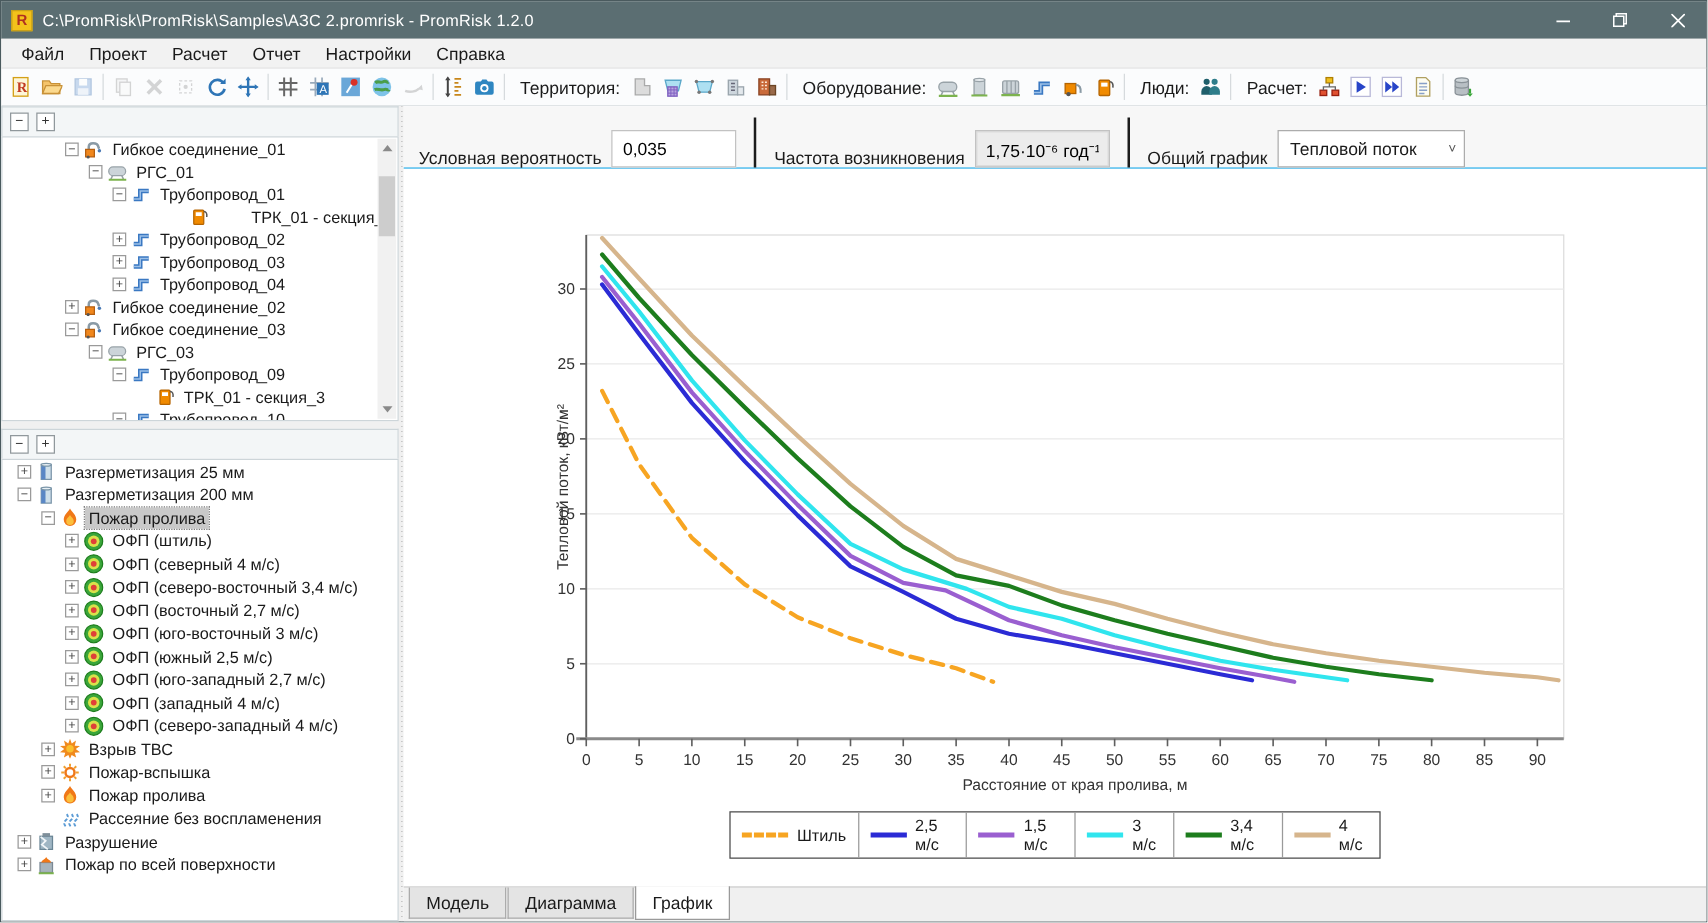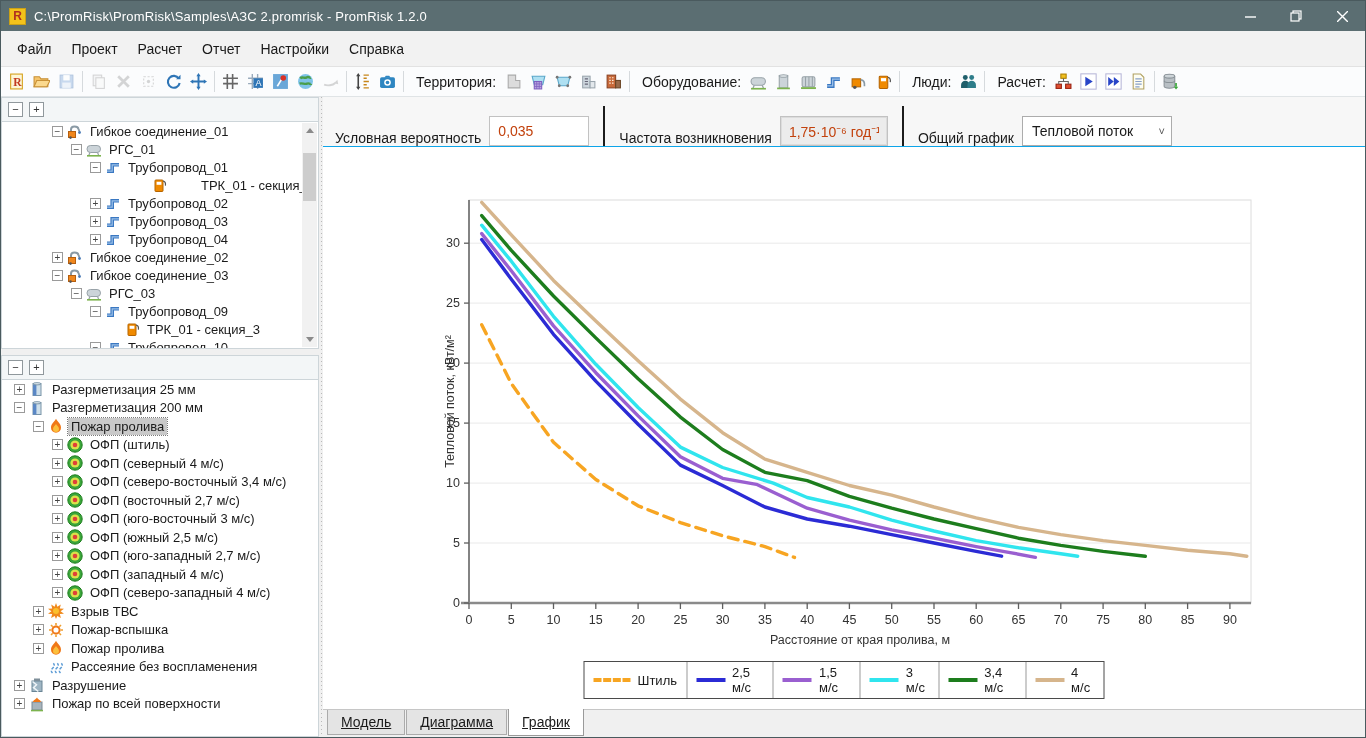--- a/index.html
+++ b/index.html
@@ -10,21 +10,21 @@
 
   
   .titlebar { height:30px; background:#5b6e72; color:#fff; display:flex; align-items:center; flex:none; }
   .appicon { width:17px; height:17px; background:#f3c21b; border:1px solid #caa117; color:#b03020;
     font-weight:bold; font-size:12px; display:flex; align-items:center; justify-content:center; margin:0 8px; }
   .titletext { font-size:13px; letter-spacing:.2px; }
   .winbtns { margin-left:auto; display:flex; height:100%; }
   .winbtn { width:46px; height:100%; display:flex; align-items:center; justify-content:center; }
 
   
-  .menubar { height:36px; background:#f2f2f2; display:flex; align-items:center; padding-left:6px;
+  .menubar { height:24px; background:#f2f2f2; display:flex; align-items:center; padding-left:6px;
     border-bottom:1px solid #e2e2e2; flex:none; }
   .menu-item { padding:3px 10px; font-size:14px; cursor:default; }
 
   
   .toolbar { height:30px; background:#fbfcfd; display:flex; align-items:center; padding-left:3px;
     border-bottom:1px solid #e0e4e6; flex:none; }
   .tb-btn { width:25px; height:25px; display:flex; align-items:center; justify-content:center; border-radius:2px; }
   .tb-btn.disabled { opacity:.4; }
   .tb-btn svg { width:17px; height:17px; }
   .tb-sep { width:1px; height:21px; background:#d6dadd; margin:0 3px; flex:none; }
@@ -72,39 +72,39 @@
   .sb-arrow i { width:0; height:0; border-left:4px solid transparent; border-right:4px solid transparent; display:block; }
   .sb-arrow.up i { border-bottom:5px solid #8a8a8a; }
   .sb-arrow.down i { border-top:5px solid #8a8a8a; }
   .sb-thumb { position:absolute; left:1px; width:13px; top:30px; height:48px; background:#cdcdcd; }
 
   
   .rightpane { flex:1; display:flex; flex-direction:column; min-width:0; background:#fff; }
   .fields { height:50px; flex:none; background:#f7f7f7; border-bottom:1px solid #0ea5e9;
     display:flex; align-items:flex-end; padding-left:12px; }
   .fields label { font-size:14px; margin-right:8px; white-space:nowrap; }
-  .fld-input { height:30px; border:1px solid #c2c2c2; background:#fff; color:#c2410c; font-size:14px;
+  .fld-input { height:30px; border:1px solid #c2c2c2; background:#fff; color:#000000; font-size:14px;
     padding:0 8px; font-family:"Liberation Sans",sans-serif; }
   .fld-input.gray { background:#ececec; box-shadow:inset 0 0 0 1px #dcdcdc; }
   .fld-sep { width:2px; height:40px; background:#1c1c1c; margin:0 14px; flex:none; }
   .dropdown { height:30px; min-width:150px; border:1px solid #acacac; background:#fff; display:flex;
     align-items:center; padding:0 6px 0 9px; font-size:14px; }
   .dropdown .chev { margin-left:auto; color:#555; font-size:11px; padding-left:14px; }
 
   .chartarea { flex:1; position:relative; background:#fff; min-height:0; }
   .legend { position:absolute; top:514px; left:50%; transform:translateX(-50%);
     display:flex; border:1px solid #4a4a4a; background:#fff; }
   .legend-item { display:flex; align-items:center; gap:7px; padding:3px 9px; border-left:1px solid #9a9a9a; font-size:13px; }
   .legend-item:first-child { border-left:none; }
   .legend-line { width:37px; height:0; border-top-width:4px; border-top-style:solid; }
 
   .tabbar { height:28px; flex:none; background:#f0f0f0; border-top:1px solid #c6c6c6;
     display:flex; align-items:flex-start; padding-left:4px; }
   .tab { padding:4px 13px 5px; font-size:14px; background:#e4e4e4; border:1px solid #ababab; border-top:none;
-    margin-right:1px; height:25px;text-decoration:underline; }
+    margin-right:1px; height:25px; }
   .tab.active { background:#fff; border-top:1px solid #fff; border-color:#9a9a9a; border-top:none; height:27px; position:relative; top:-1px; padding-top:5px; }
 </style>
 </head>
 <body>
 
 <div class="window">
 
   <div class="titlebar">
     <div class="appicon">R</div>
     <div class="titletext">C:\PromRisk\PromRisk\Samples\АЗС 2.promrisk - PromRisk 1.2.0</div>

